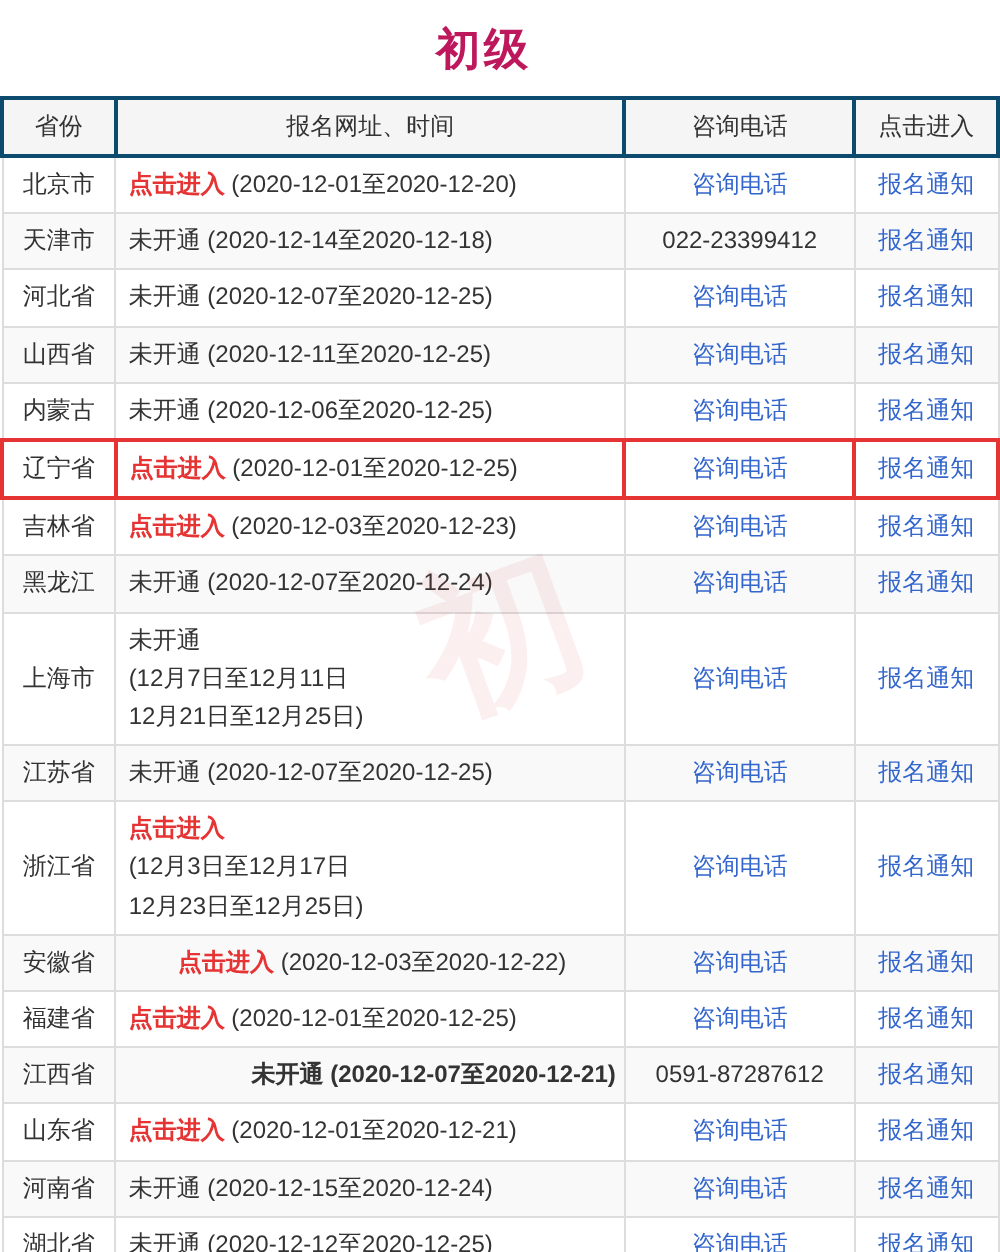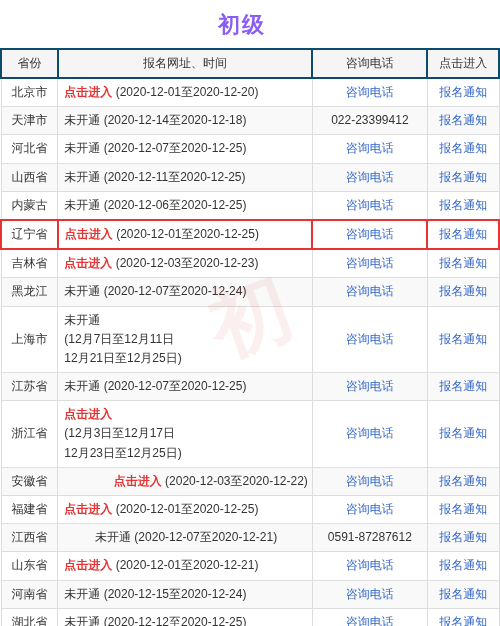--- a/index.html
+++ b/index.html
@@ -7,21 +7,21 @@
       font-family: "Microsoft YaHei", SimHei, Arial, sans-serif;
       font-size: 12px;
       background: #fff;
       width: 500px;
       min-height: 626px;
       position: relative;
       overflow: hidden;
     }
     .page-title {
       text-align: center;
-      color: #8b5cf6;
+      color: #be185d;
       font-size: 22px;
       font-weight: bold;
       padding: 10px 16px 8px 0;
       letter-spacing: 2px;
     }
     table {
       width: 100%;
       border-collapse: collapse;
       font-size: 12px;
     }
@@ -154,33 +154,33 @@
         <td><a href="#" class="link-blue">报名通知</a></td>
       </tr>
       <tr>
         <td>浙江省</td>
         <td style="text-align: left; padding-left: 6px;"><a href="#" class="link-red">点击进入</a><br>(12月3日至12月17日<br>12月23日至12月25日)</td>
         <td><a href="#" class="link-blue">咨询电话</a></td>
         <td><a href="#" class="link-blue">报名通知</a></td>
       </tr>
       <tr>
         <td>安徽省</td>
-        <td style="text-align: right; padding-left: 6px;"><a href="#" class="link-red">点击进入</a>  (2020-12-03至2020-12-22)</td>
+        <td style="text-align: center; padding-left: 6px;"><a href="#" class="link-red">点击进入</a>  (2020-12-03至2020-12-22)</td>
         <td><a href="#" class="link-blue">咨询电话</a></td>
         <td><a href="#" class="link-blue">报名通知</a></td>
       </tr>
       <tr>
         <td>福建省</td>
         <td style="text-align: left; padding-left: 6px;"><a href="#" class="link-red">点击进入</a>  (2020-12-01至2020-12-25)</td>
         <td><a href="#" class="link-blue">咨询电话</a></td>
         <td><a href="#" class="link-blue">报名通知</a></td>
       </tr>
       <tr>
         <td>江西省</td>
-        <td style="text-align: center; padding-left: 6px;">未开通  (2020-12-07至2020-12-21)</td>
+        <td style="text-align: right; padding-left: 6px; font-weight: bold;">未开通  (2020-12-07至2020-12-21)</td>
         <td>0591-87287612</td>
         <td><a href="#" class="link-blue">报名通知</a></td>
       </tr>
       <tr>
         <td>山东省</td>
         <td style="text-align: left; padding-left: 6px;"><a href="#" class="link-red">点击进入</a>  (2020-12-01至2020-12-21)</td>
         <td><a href="#" class="link-blue">咨询电话</a></td>
         <td><a href="#" class="link-blue">报名通知</a></td>
       </tr>
       <tr>

